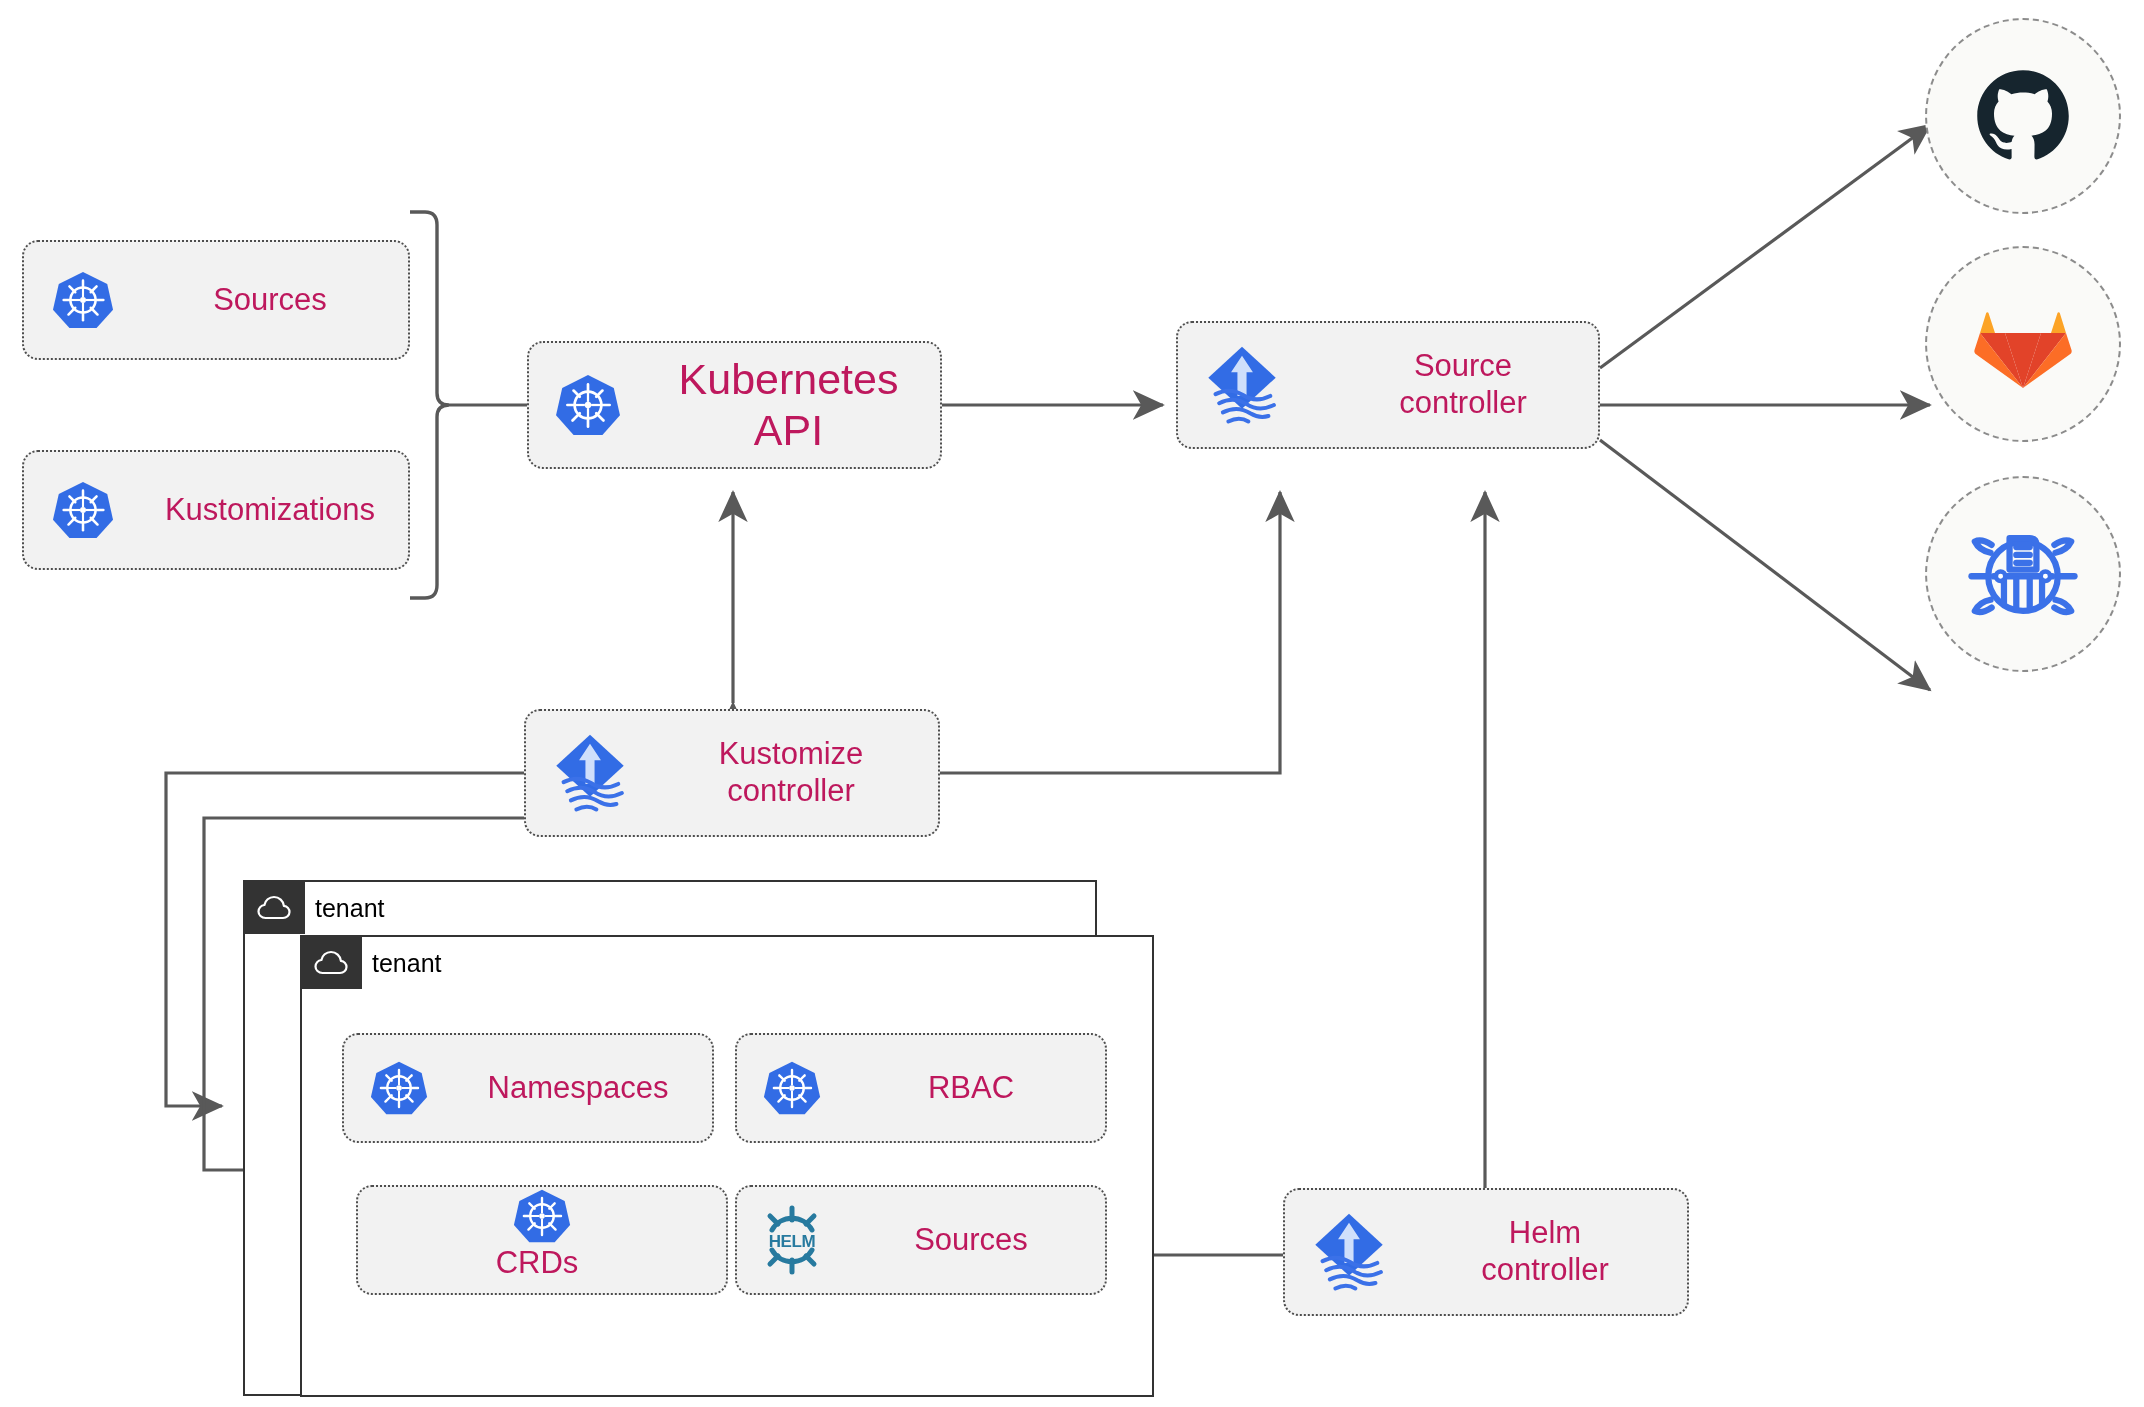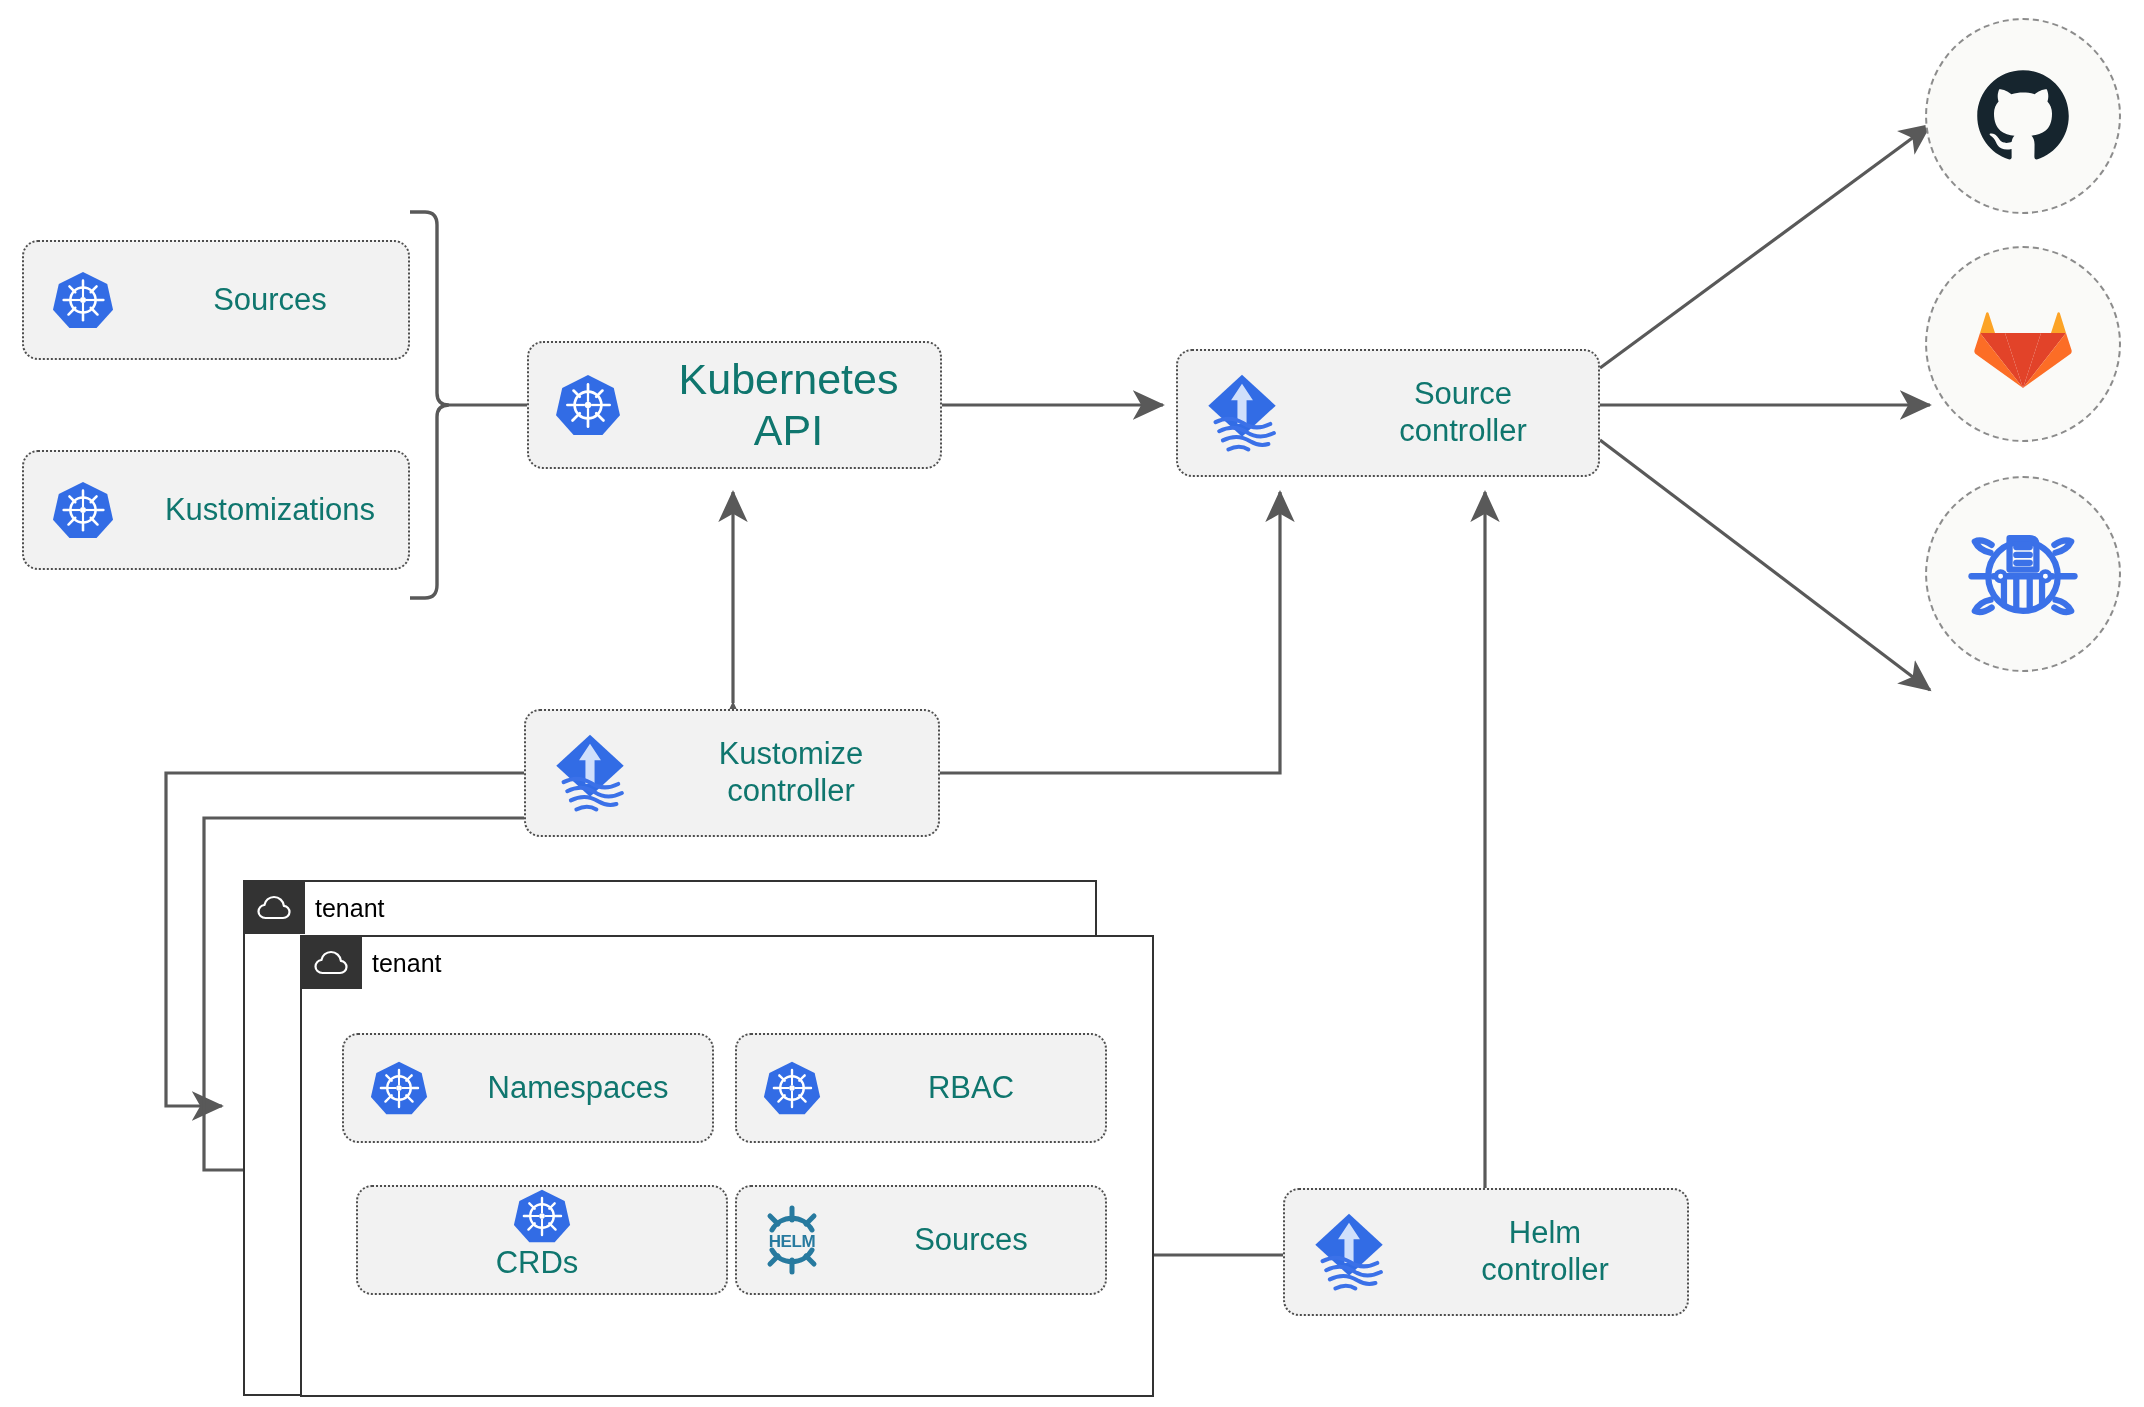--- a/index.html
+++ b/index.html
@@ -36,21 +36,21 @@
   }
   .card .ico {
     flex: 0 0 auto;
     display: flex;
     align-items: center;
     justify-content: center;
   }
   .card .lbl {
     flex: 1 1 auto;
     text-align: center;
-    color: #0f766e;
+    color: #be185d;
     font-size: 31px;
     line-height: 1.18;
     white-space: pre-line;
     padding-right: 10px;
   }
   .card.two-line .lbl { font-size: 31px; }
 
   
   .circle {
     position: absolute;
@@ -228,21 +228,21 @@
           <line x1="32" y1="19" x2="32" y2="29"></line>
           <line x1="32" y1="35" x2="32" y2="45"></line>
           <line x1="19" y1="32" x2="29" y2="32"></line>
           <line x1="35" y1="32" x2="45" y2="32"></line>
         </g>
       </svg>
     </div>
     <div class="lbl" style="font-size:43px">Kubernetes API</div>
   </div>
 
-  <div class="card two-line" style="left:1176px; top:349px; width:424px; height:128px;gap:32px;">
+  <div class="card two-line" style="left:1176px; top:321px; width:424px; height:128px;gap:32px;">
     <div class="ico" style="width:128px">
       <svg width="82" height="92" viewBox="0 0 90 100">
         <polygon points="45,8 82,42 45,76 8,42" fill="#326ce5"></polygon>
         <path d="M45,18 L57,36 L50,36 L50,62 L40,62 L40,36 L33,36 Z" fill="#cfdffb"></path>
         <g stroke="#3b71e8" stroke-width="4.4" fill="none" stroke-linecap="round">
           <path d="M16,60 Q32,52 46,61 Q60,70 76,62"></path>
           <path d="M20,70 Q36,62 50,71 Q64,80 80,72"></path>
           <path d="M24,80 Q40,72 54,81 Q64,87 74,84"></path>
           <path d="M30,90 Q42,84 52,90"></path>
         </g>

